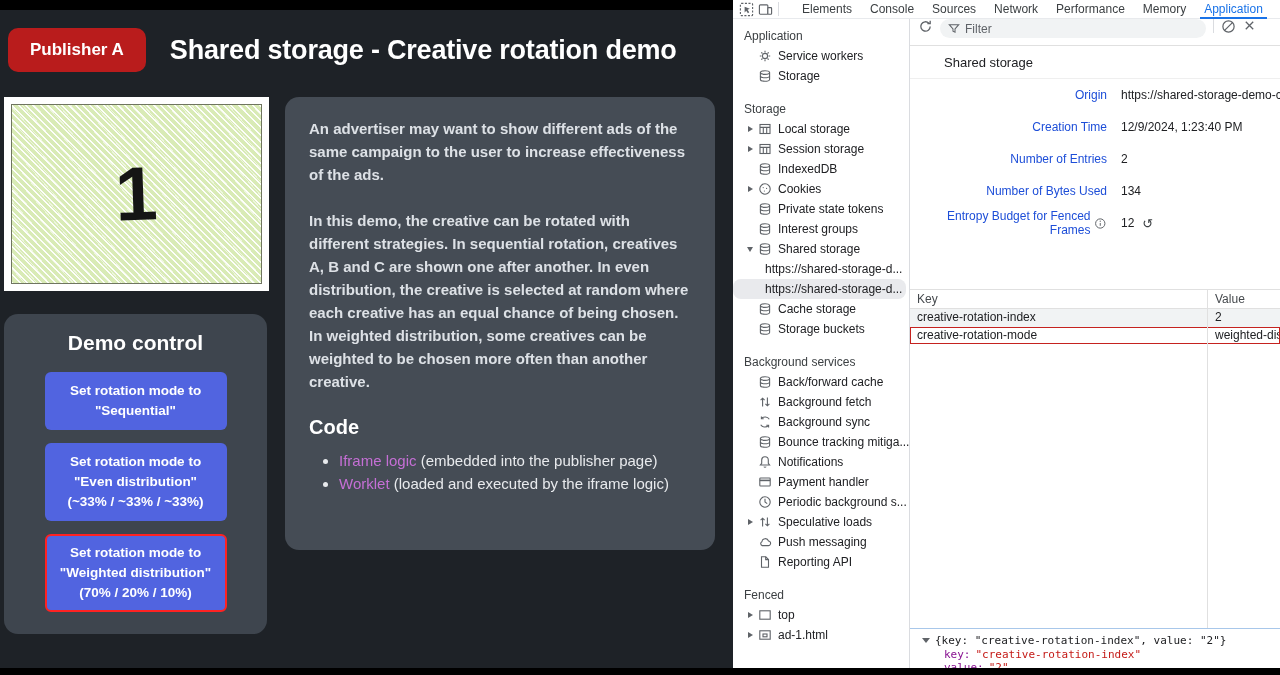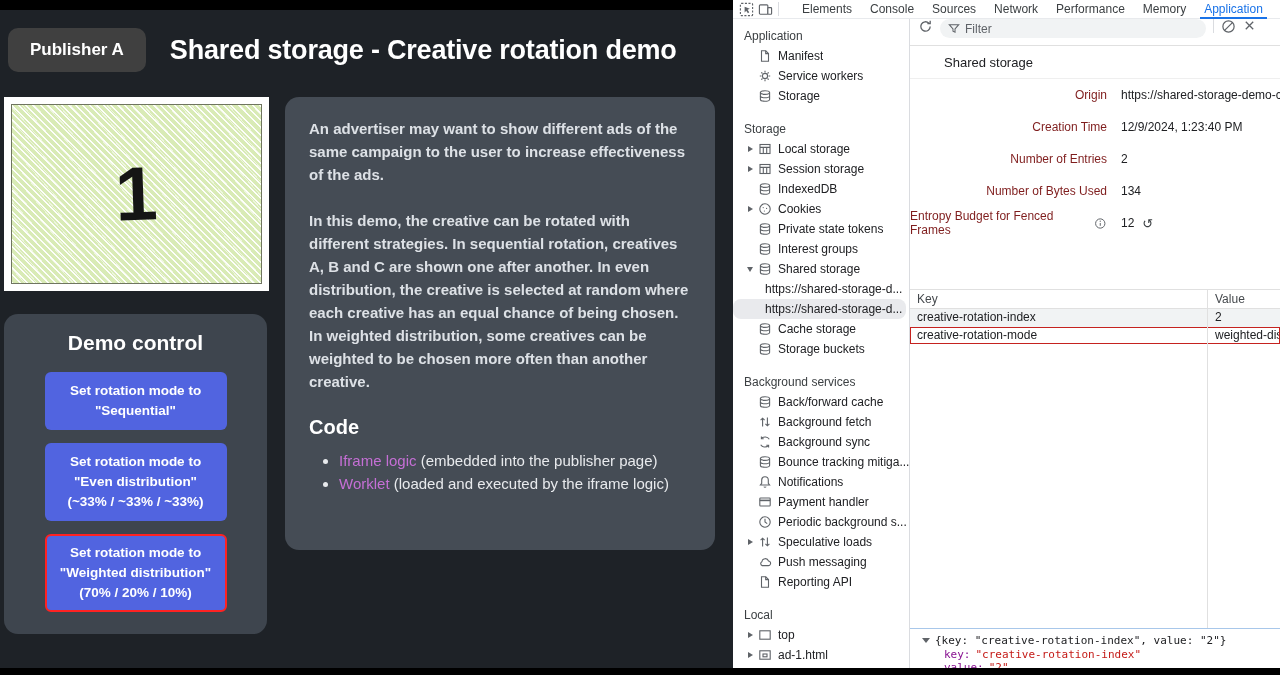--- a/index.html
+++ b/index.html
@@ -6,21 +6,21 @@
   html,body { background:#000; }
   .screen { position:relative; width:1280px; height:675px; background:#000; display:flex; overflow:hidden;
             font-family:"Liberation Sans", sans-serif; }
 
   
   .page { position:relative; width:733px; height:675px; background:#1e2227; overflow:hidden; flex:none; }
   .black-top { position:absolute; top:0; left:0; width:733px; height:10px; background:#000; z-index:4; }
   .nav-links { margin:24px 0 0 6px; font-size:15px; }
   .nav-links a { color:#c56fd5; text-decoration:none; cursor:pointer; }
   .page-header { display:flex; align-items:center; gap:24px; margin:28px 0 0 8px; }
-  .badge { background:#404040; color:#fff; font-size:17px; font-weight:700; padding:12px 22px; border-radius:10px; }
+  .badge { background:#b91c1c; color:#fff; font-size:17px; font-weight:700; padding:12px 22px; border-radius:10px; }
   .page-title { color:#fff; font-size:27px; font-weight:700; letter-spacing:-0.2px; }
   .page-body { display:flex; gap:16px; margin:25px 0 0 4px; align-items:flex-start; }
   .left-col { width:265px; flex:none; }
   .creative { width:265px; height:194px; background:#fff; padding:7px; cursor:pointer; }
   .creative-inner { width:100%; height:100%; border:1px solid #6f7560; display:flex; align-items:center; justify-content:center;
      background-color:#d9ebb6;
      background-image:
        repeating-linear-gradient(45deg, rgba(255,255,255,.95) 0 1.4px, rgba(255,255,255,0) 1.4px 5px),
        repeating-linear-gradient(48deg, rgba(255,255,255,.55) 0 1px, rgba(255,255,255,0) 1px 9px);
   }
@@ -75,21 +75,21 @@
   .toolbar svg { display:block; cursor:pointer; flex:none; }
   .filter-pill { width:268px; height:19px; background:#f1f3f4; border-radius:10px; display:flex; align-items:center;
                  padding:0 6px 0 8px; gap:5px; }
   .filter-pill input { flex:1; min-width:0; background:transparent; border:none; outline:none;
                  font:12px "Liberation Sans",sans-serif; color:#202124; }
   .filter-pill input::placeholder { color:#5f6368; }
   .main-title { height:33px; flex:none; display:flex; align-items:center; padding-left:34px; font-size:13px;
                 color:#202124; border-bottom:1px solid #efefef; }
   .meta-row { height:32px; display:flex; align-items:center; }
   .meta-label { width:197px; flex:none; display:flex; justify-content:flex-end; align-items:center; gap:4px;
-                color:#7f1d1d; text-align:left; }
+                color:#1d4ed8; text-align:right; }
   .meta-value { margin-left:14px; color:#202124; display:flex; align-items:center; gap:8px; white-space:nowrap; overflow:hidden; }
   .reset-ic { font-size:13px; color:#3c4043; cursor:pointer; line-height:1; }
   .info-ic { cursor:pointer; }
 
   .kv-grid { margin-top:50px; border-top:1px solid #e0e0e0; flex:1; position:relative; min-height:0; overflow:hidden; }
   .kv-divider { position:absolute; left:297px; top:0; bottom:0; width:1px; background:#e0e0e0; }
   .kv-head { display:flex; height:19px; line-height:19px; border-bottom:1px solid #e0e0e0; color:#45494d; }
   .kv-row { display:flex; height:17.5px; line-height:17.5px; color:#202124; cursor:pointer; }
   .kv-row.striped { background:#f1f3f4; }
   .kv-row.highlighted { outline:1px solid #c5221f; outline-offset:-1px; }
@@ -194,30 +194,20 @@
 
     <div class="dt-body">
 
       <div class="sidebar sb-tree">
 
           <div class="tree-row section">
 
             <span class="tree-label">Application</span>
           </div>
 
-          <div class="tree-row item">
-            <span class="arrow"></span>
-            <span class="tree-icon">
-              <svg viewBox="0 0 14 14" width="14" height="14" fill="none" stroke="#5f6368" stroke-width="1.1">
-                <path d="M3.5 1.8h4.2l2.8 2.8v7.6H3.5z"></path>
-                <path d="M7.7 1.8v2.8h2.8"></path>
-              </svg>
-            </span>
-            <span class="tree-label">Manifest</span>
-          </div>
 
           <div class="tree-row item">
             <span class="arrow"></span>
             <span class="tree-icon">
               <svg viewBox="0 0 14 14" width="14" height="14" fill="none" stroke="#5f6368" stroke-width="1.1">
                 <circle cx="7" cy="7" r="2.6"></circle>
                 <path d="M7 1.8v1.7M7 10.5v1.7M1.8 7h1.7M10.5 7h1.7M3.3 3.3l1.2 1.2M9.5 9.5l1.2 1.2M10.7 3.3L9.5 4.5M4.5 9.5l-1.2 1.2"></path>
               </svg>
             </span>
             <span class="tree-label">Service workers</span>
@@ -470,21 +460,21 @@
               <svg viewBox="0 0 14 14" width="14" height="14" fill="none" stroke="#5f6368" stroke-width="1.1">
                 <path d="M3.5 1.8h4.2l2.8 2.8v7.6H3.5z"></path>
                 <path d="M7.7 1.8v2.8h2.8"></path>
               </svg>
             </span>
             <span class="tree-label">Reporting API</span>
           </div>
 
           <div class="tree-row section">
 
-            <span class="tree-label">Local</span>
+            <span class="tree-label">Fenced</span>
           </div>
 
           <div class="tree-row item">
             <span class="arrow collapsed"></span>
             <span class="tree-icon">
               <svg viewBox="0 0 14 14" width="14" height="14" fill="none" stroke="#5f6368" stroke-width="1.1">
                 <rect x="1.8" y="2.8" width="10.4" height="8.4"></rect>
               </svg>
             </span>
             <span class="tree-label">top</span>

